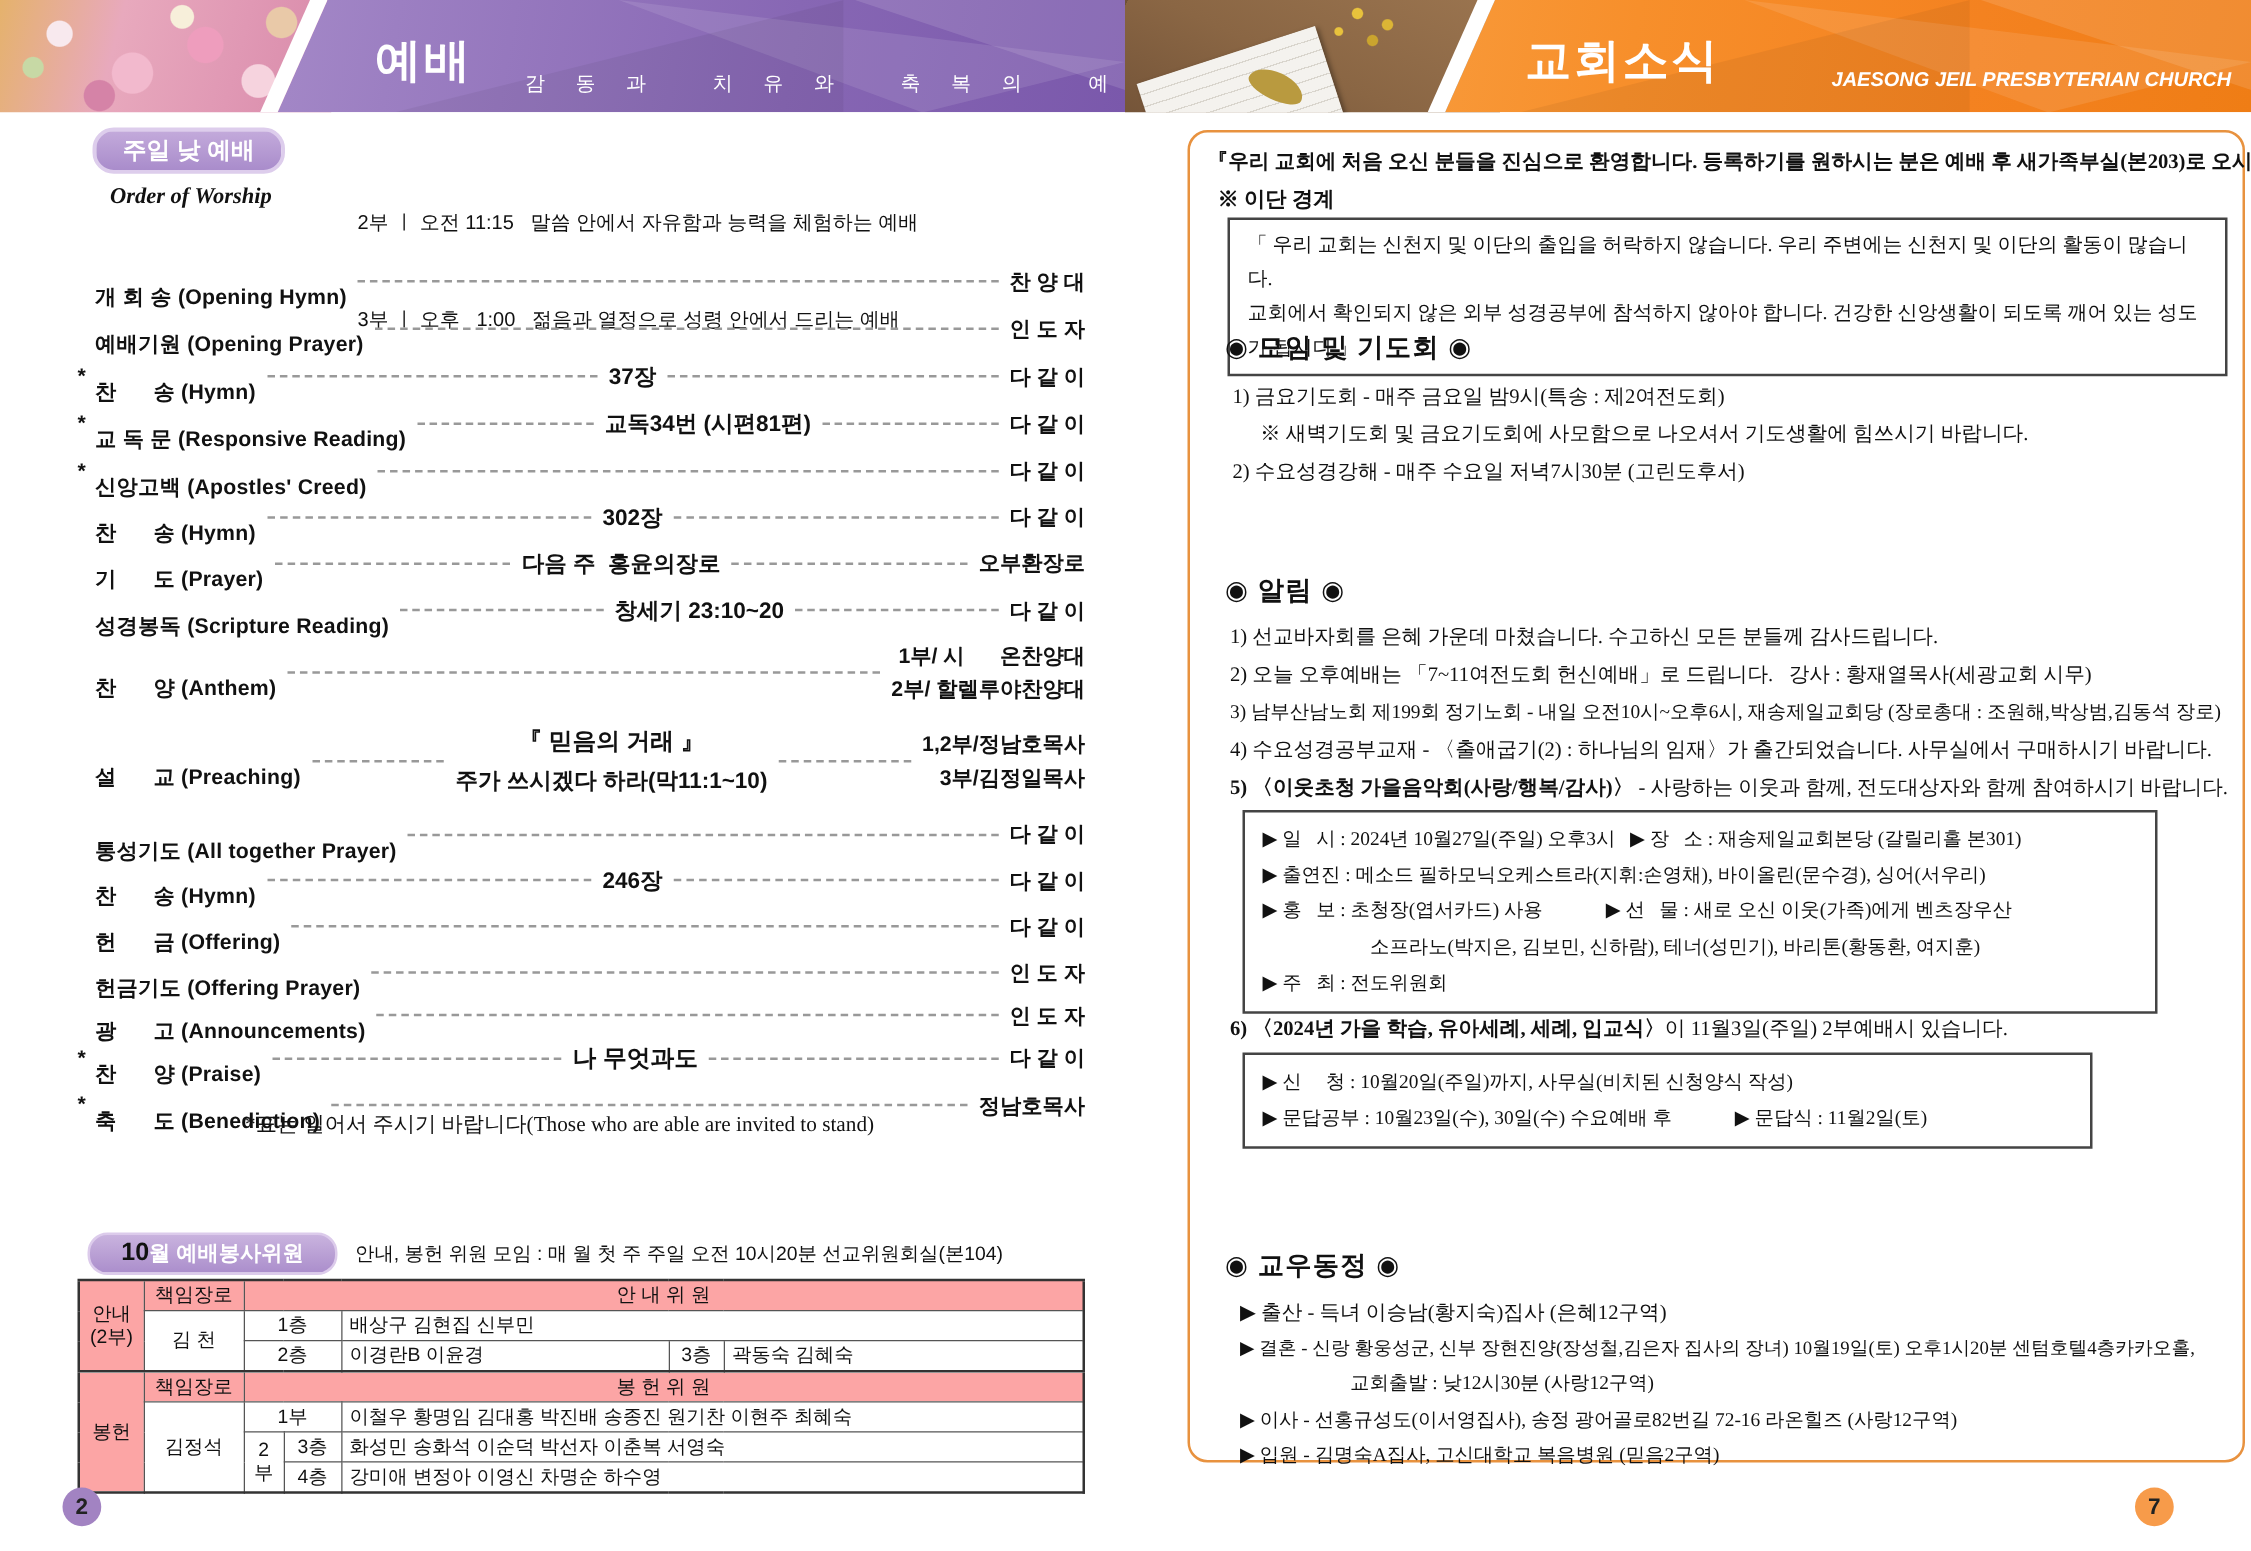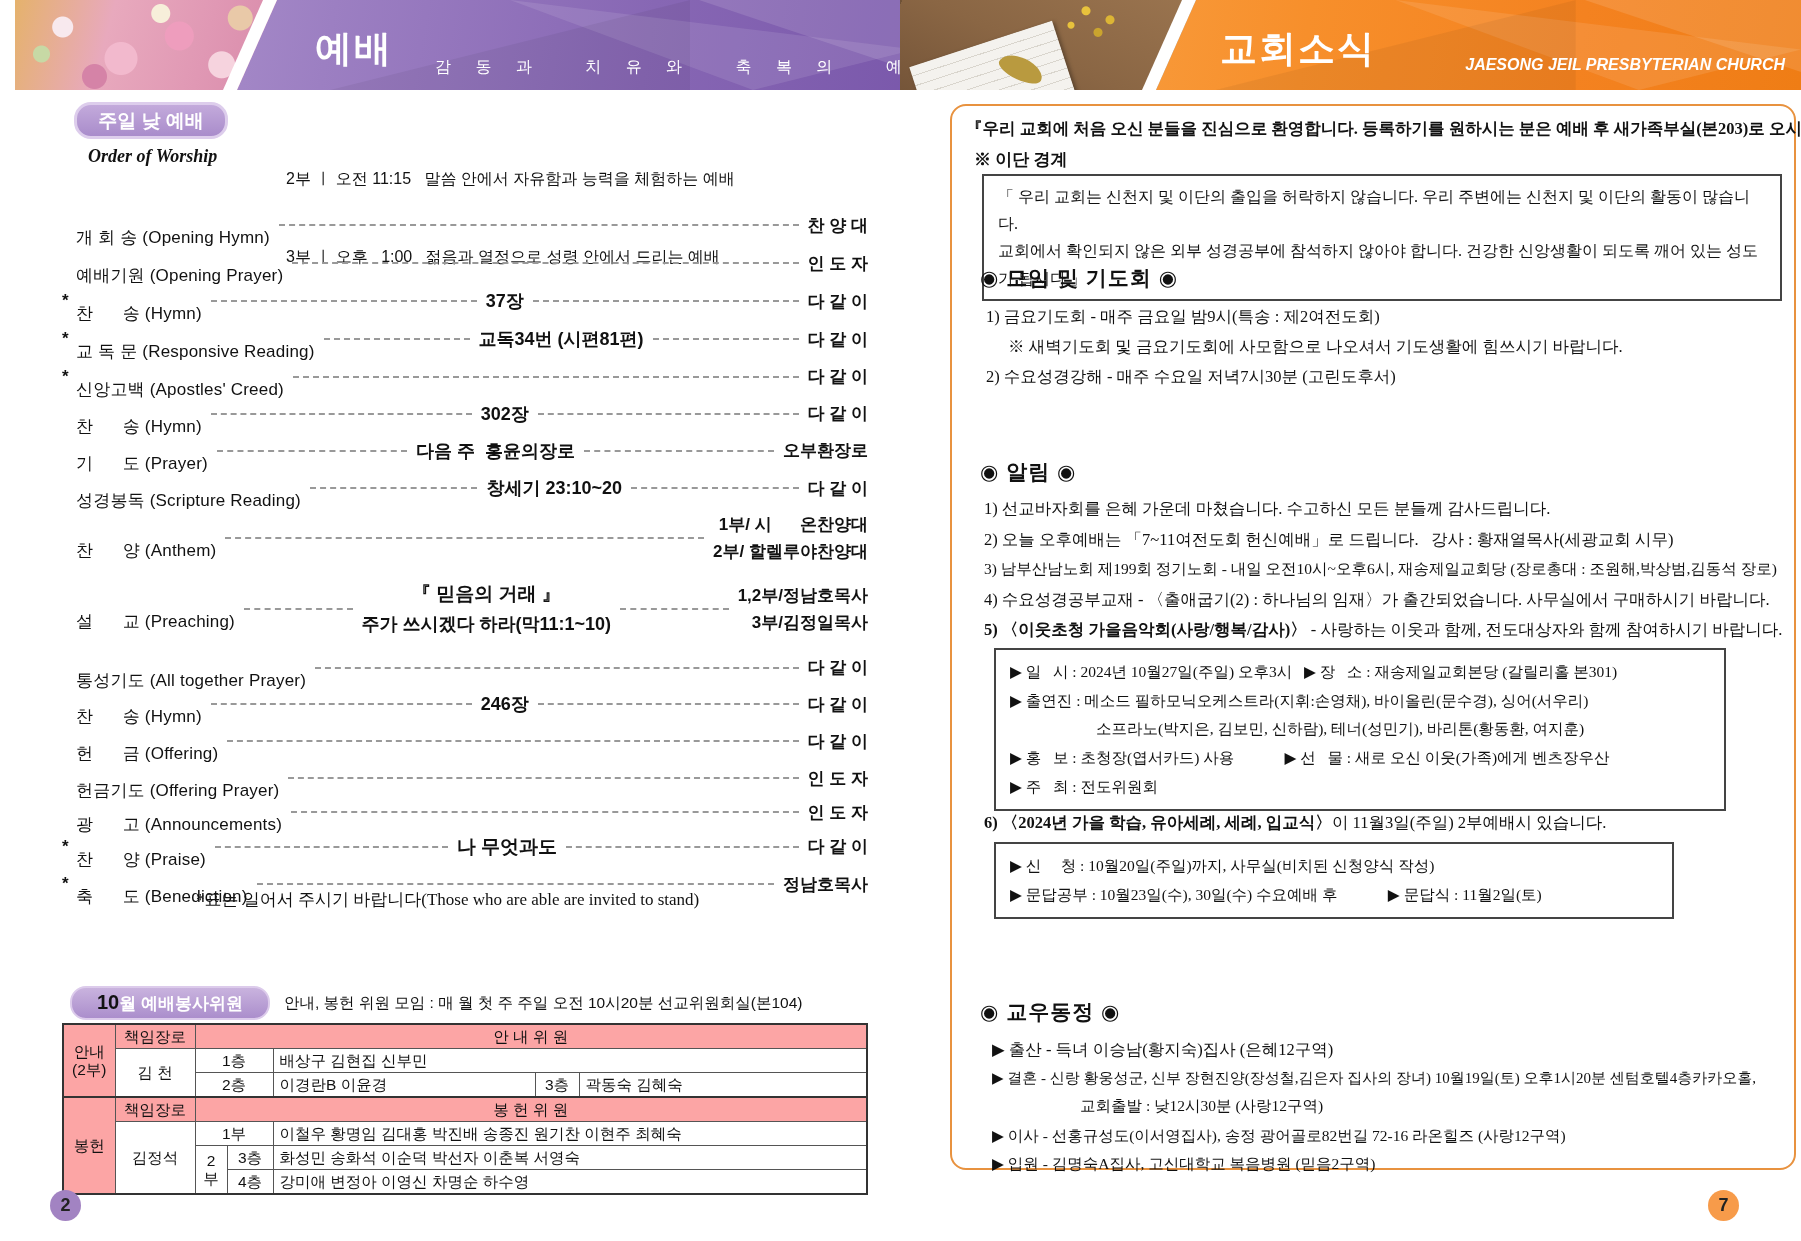--- a/index.html
+++ b/index.html
@@ -1,21 +1,21 @@
 <!DOCTYPE html>
 <html><head>
 <meta charset="utf-8">
 <style>
   html,body{margin:0;padding:0;}
   body{width:1801px;height:1241px;position:relative;background:#fff;overflow:hidden;
        font-family:"Liberation Sans","DejaVu Sans",sans-serif;color:#111;}
 
   
   .hdr{position:absolute;top:0;height:90px;overflow:hidden;}
-  .hdr-left{left:15px;width:900px;}
+  .hdr-left{left:0;width:900px;}
   .hdr-right{left:900px;width:901px;}
   .photo{position:absolute;top:0;height:90px;}
   .photo-flowers{left:0;width:265px;
     background:
       radial-gradient(circle at 18% 30%, #f8e9ee 0 10px, transparent 11px),
       radial-gradient(circle at 40% 65%, #f2b9cd 0 16px, transparent 17px),
       radial-gradient(circle at 62% 40%, #ee9dbd 0 14px, transparent 15px),
       radial-gradient(circle at 78% 72%, #f6d3de 0 13px, transparent 14px),
       radial-gradient(circle at 30% 85%, #d583a7 0 12px, transparent 13px),
       radial-gradient(circle at 55% 15%, #f7efda 0 9px, transparent 10px),
@@ -55,21 +55,21 @@
   .pill{position:absolute;left:74px;top:102px;width:148px;height:31px;border-radius:17px;
     background:linear-gradient(180deg,#c3aadb,#a98ccb);border:3px solid #ddcdec;
     color:#fff;font-size:19px;font-weight:bold;text-align:center;line-height:31px;}
   .order-label{position:absolute;left:88px;top:146px;font-size:18px;font-style:italic;font-weight:bold;
     font-family:"Liberation Serif","DejaVu Serif",serif;}
   .services{position:absolute;left:286px;top:114px;font-size:16px;line-height:26px;white-space:pre;}
 
   .worship{position:absolute;left:62px;top:206px;width:806px;display:flex;flex-direction:column;}
   .ow-row{display:flex;align-items:center;font-size:17px;}
   .ow-star{width:14px;font-weight:bold;}
-  .ow-label{white-space:pre;font-weight:400;letter-spacing:.2px;margin-top:25px;}
+  .ow-label{white-space:pre;font-weight:700;letter-spacing:.2px;margin-top:25px;}
   .dash{flex:1;height:0;border-top:2px dashed #999;margin:0 9px;min-width:24px;}
   .ow-center{font-weight:bold;font-size:18px;white-space:pre;text-align:center;}
   .ow-right{font-weight:bold;font-size:17px;white-space:pre;text-align:right;}
   .stack{display:flex;flex-direction:column;line-height:1.6;}
   .stack .ow-right,.stack .ow-center{line-height:1.6;}
   .big{font-size:19px;}
   .stand-note{position:absolute;left:196px;top:888px;font-size:17px;
     font-family:"Liberation Serif","DejaVu Serif",serif;white-space:pre;}
 
   .c-badge{position:absolute;left:70px;top:986px;width:196px;height:30px;border-radius:16px;
@@ -346,22 +346,22 @@
   <div class="sec-title" style="left:28px;top:352px;">◉  알림  ◉</div>
   <div class="n-item" style="left:32px;top:392px;">1) 선교바자회를 은혜 가운데 마쳤습니다. 수고하신 모든 분들께 감사드립니다.</div>
   <div class="n-item" style="left:32px;top:423px;">2) 오늘 오후예배는 「7~11여전도회 헌신예배」로 드립니다.   강사 : 황재열목사(세광교회 시무)</div>
   <div class="n-item" style="left:32px;top:453px;font-size:15.5px;">3) 남부산남노회 제199회 정기노회 - 내일 오전10시~오후6시, 재송제일교회당 (장로총대 : 조원해,박상범,김동석 장로)</div>
   <div class="n-item" style="left:32px;top:483px;">4) 수요성경공부교재 - 〈출애굽기(2) : 하나님의 임재〉가 출간되었습니다. 사무실에서 구매하시기 바랍니다.</div>
   <div class="n-item" style="left:32px;top:513px;"><b>5) 〈이웃초청 가을음악회(사랑/행복/감사)〉</b><span> - 사랑하는 이웃과 함께, 전도대상자와 함께 참여하시기 바랍니다.</span></div>
 
   <div class="inner-box" style="left:42px;top:542px;width:700px;">
     <div>▶ 일   시 : 2024년 10월27일(주일) 오후3시   ▶ 장   소 : 재송제일교회본당 (갈릴리홀 본301)</div>
     <div>▶ 출연진 : 메소드 필하모닉오케스트라(지휘:손영채), 바이올린(문수경), 싱어(서우리)</div>
+    <div>▶ 홍   보 : 초청장(엽서카드) 사용             ▶ 선   물 : 새로 오신 이웃(가족)에게 벤츠장우산</div>
     <div style="padding-left:86px;">소프라노(박지은, 김보민, 신하람), 테너(성민기), 바리톤(황동환, 여지훈)</div>
-    <div>▶ 홍   보 : 초청장(엽서카드) 사용             ▶ 선   물 : 새로 오신 이웃(가족)에게 벤츠장우산</div>
     <div>▶ 주   최 : 전도위원회</div>
   </div>
 
   <div class="n-item" style="left:32px;top:706px;"><b>6) 〈2024년 가을 학습, 유아세례, 세례, 입교식〉</b><span>이 11월3일(주일) 2부예배시 있습니다.</span></div>
 
   <div class="inner-box" style="left:42px;top:736px;width:648px;">
     <div>▶ 신     청 : 10월20일(주일)까지, 사무실(비치된 신청양식 작성)</div>
     <div>▶ 문답공부 : 10월23일(수), 30일(수) 수요예배 후             ▶ 문답식 : 11월2일(토)</div>
   </div>
 

